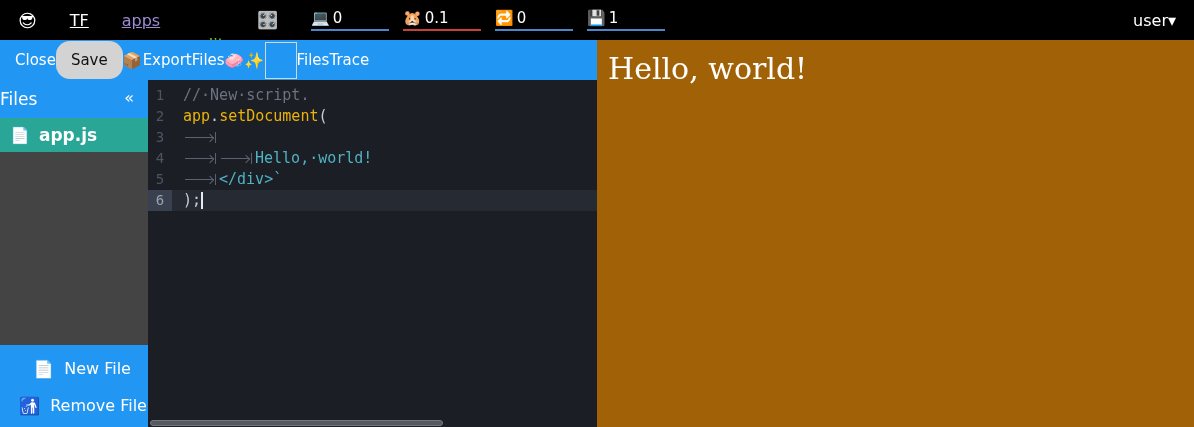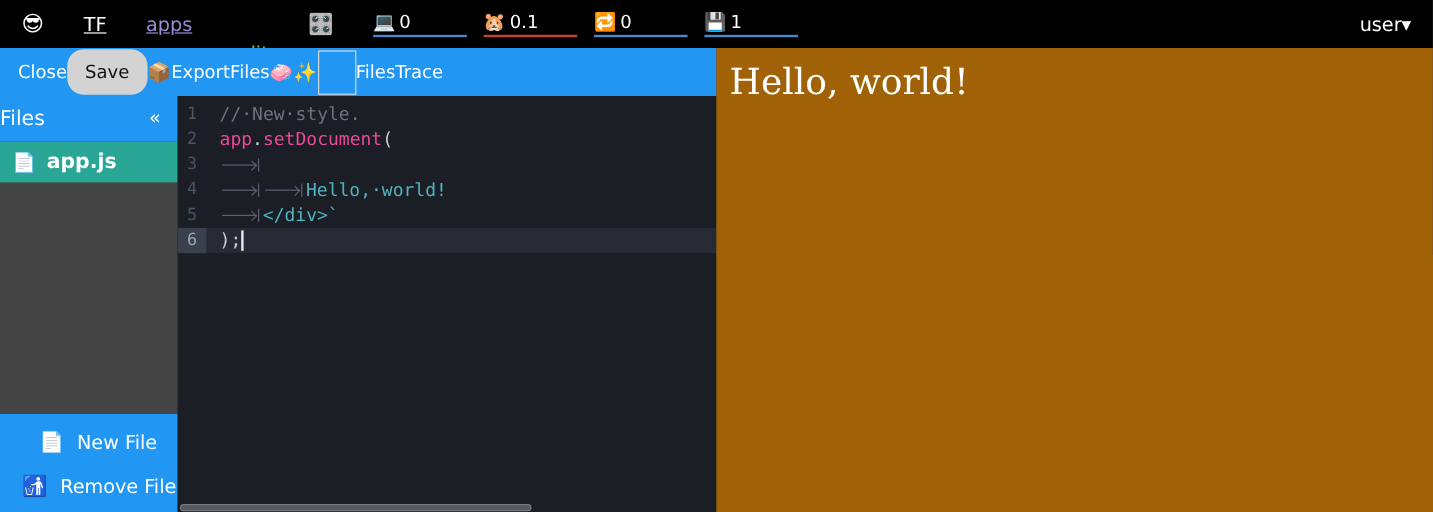--- a/index.html
+++ b/index.html
@@ -82,21 +82,21 @@
   
   .editor {
     flex:1; background:#1b1e24; position:relative; overflow:hidden;
     font-family:"DejaVu Sans Mono","Liberation Mono",monospace;
     font-size:15px; line-height:21px; color:#c9cdd6; padding-top:5px;
   }
   .line { display:flex; height:21px; white-space:pre; }
   .ln { width:24px; flex:none; text-align:center; color:#4d5564; font-size:14px; }
   .code { flex:1; margin-left:11px; overflow:hidden; }
   .tok.comment { color:#6b7280; }
-  .tok.red     { color:#ec4899; }
+  .tok.red     { color:#eab308; }
   .tok.cyan    { color:#4fb3c1; }
   .tok.plain   { color:#c9cdd6; }
   .line.active { background:#262b33; }
   .line.active .ln { background:#3a414e; color:#9aa2b1; }
 
   .tab { display:inline-flex; align-items:center; width:36px; height:21px; vertical-align:top; }
   .tab .shaft { flex:1; height:0; border-top:1px solid #5a6170; margin-left:2px; }
   .tab .head  { width:6px; height:6px; border-top:1px solid #5a6170; border-right:1px solid #5a6170;
                 transform:rotate(45deg); margin-left:-7px; flex:none; }
   .tab .bar   { width:1px; height:11px; background:#5a6170; margin-left:2px; margin-right:3px; flex:none; }
@@ -192,21 +192,21 @@
           <span class="action-icon">🚮</span>
           <span>Remove File</span>
         </div>
       </div>
     </aside>
 
     <div class="editor">
 
       <div class="line">
         <span class="ln">1</span>
-        <span class="code"><span class="tok comment">//·New·style.</span></span>
+        <span class="code"><span class="tok comment">//·New·script.</span></span>
       </div>
 
       <div class="line">
         <span class="ln">2</span>
         <span class="code"><span class="tok red">app</span><span class="tok plain">.</span><span class="tok red">setDocument</span><span class="tok plain">(</span></span>
       </div>
 
       <div class="line">
         <span class="ln">3</span>
         <span class="code"><span class="tab"><i class="shaft"></i><i class="head"></i><i class="bar"></i></span></span>

